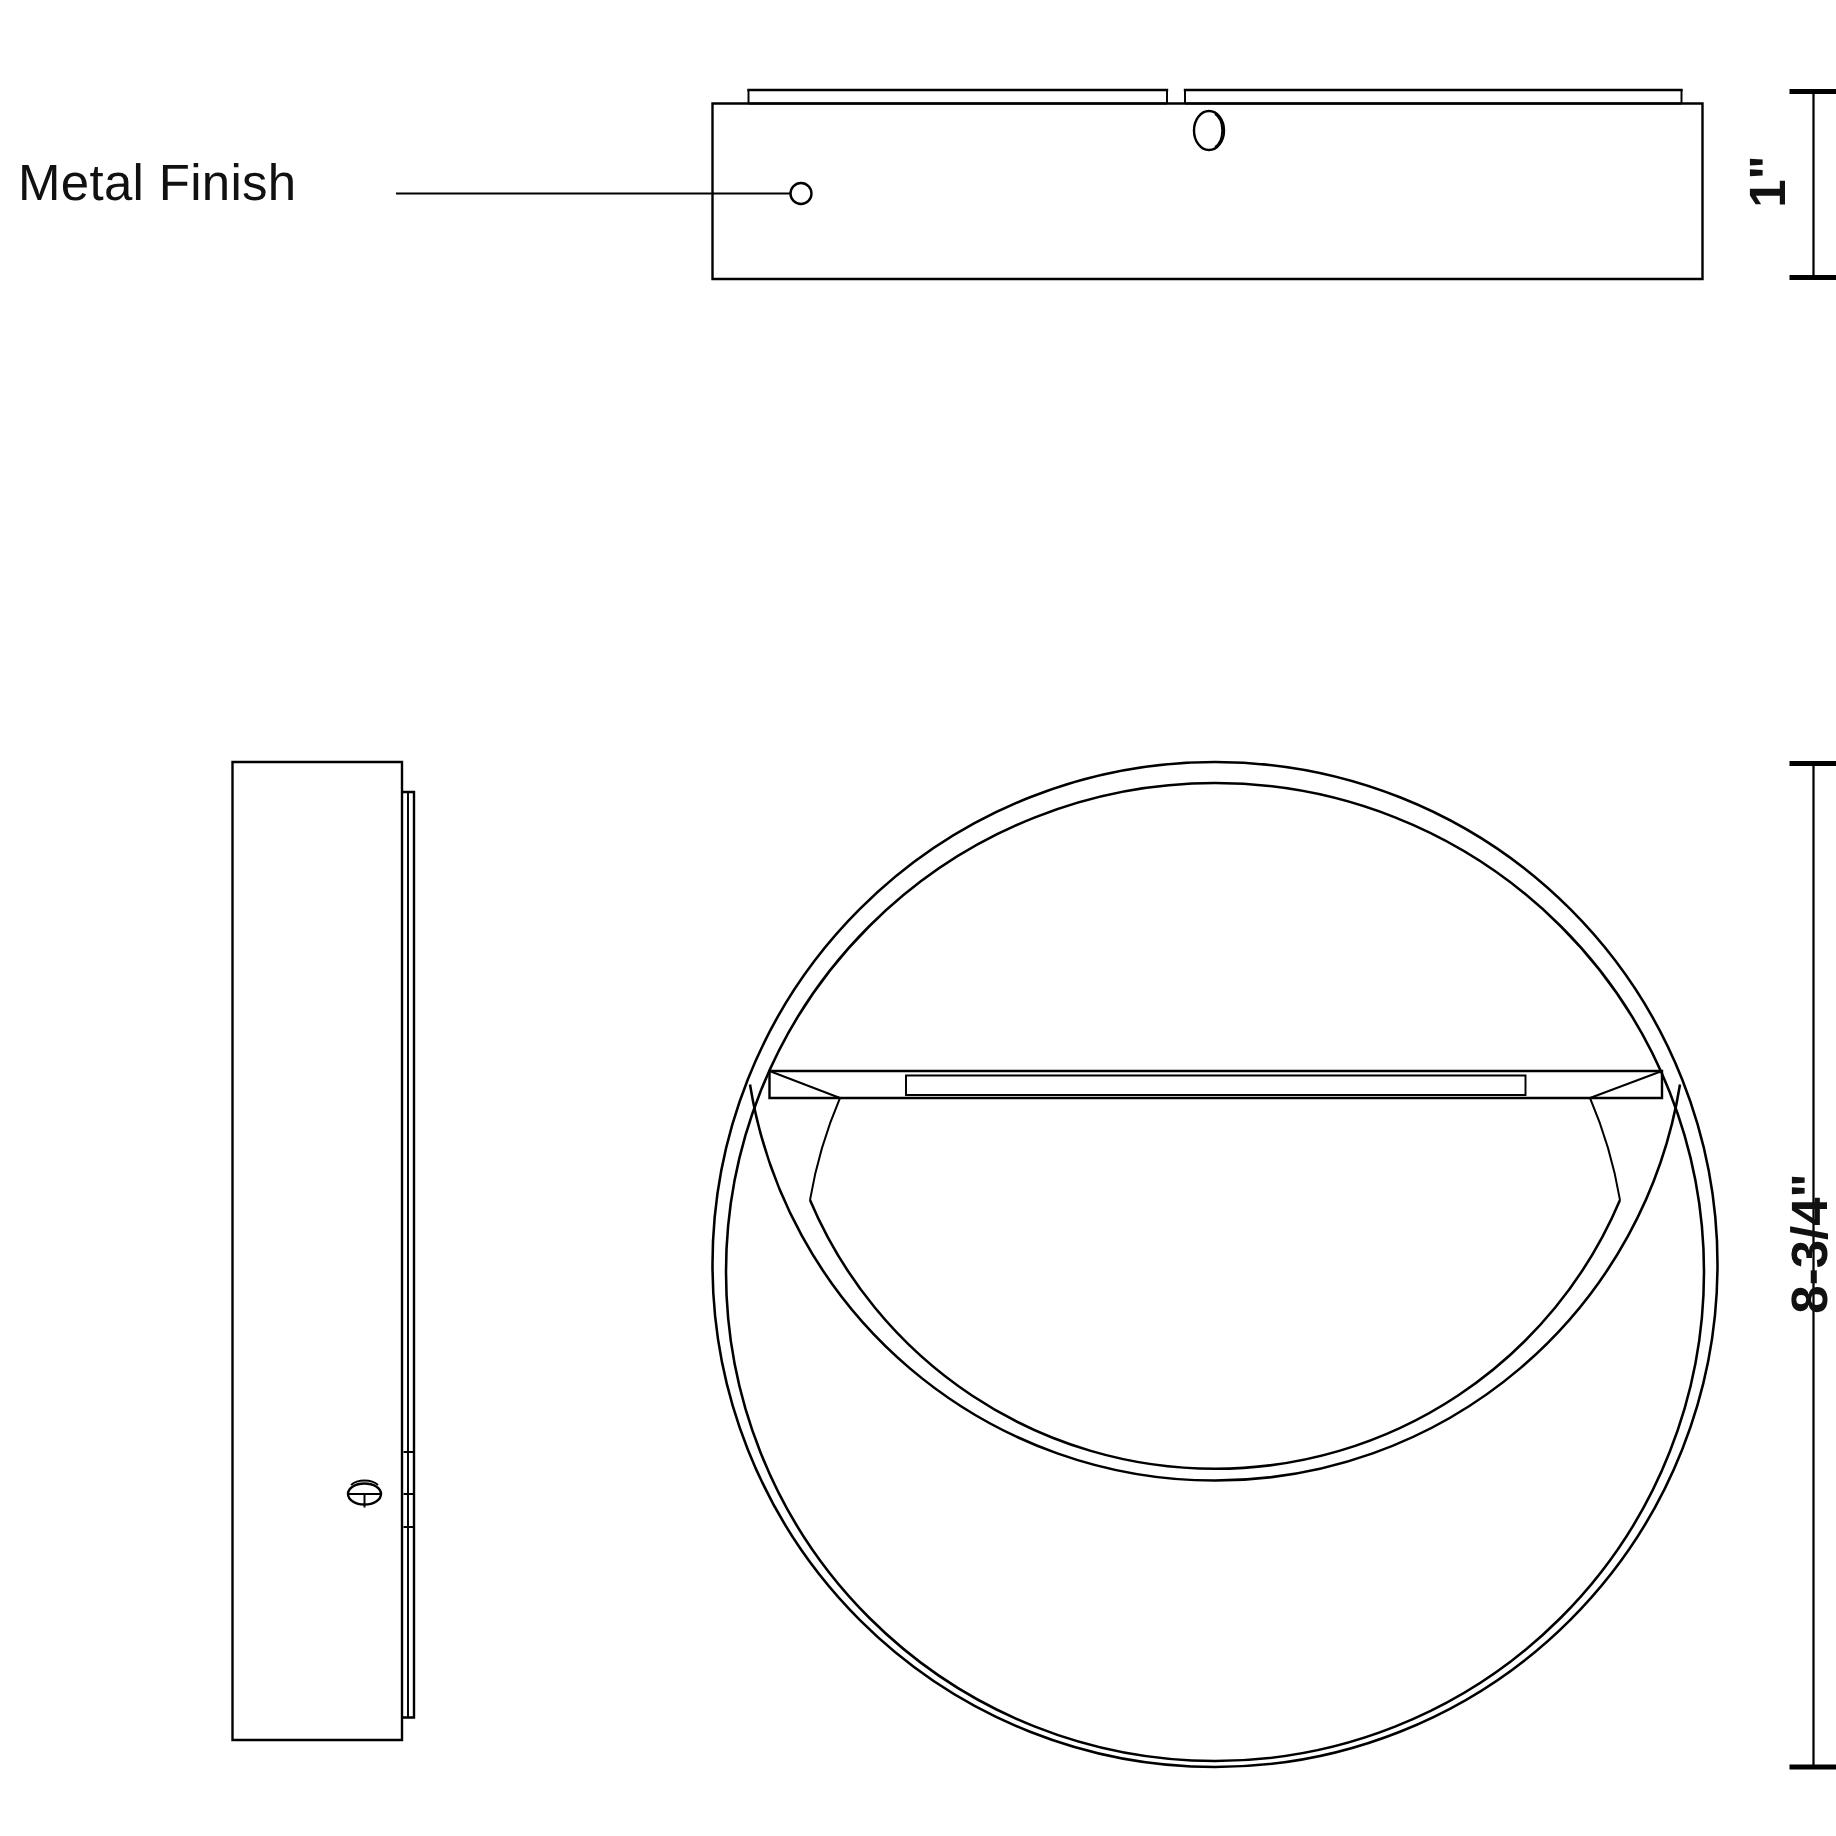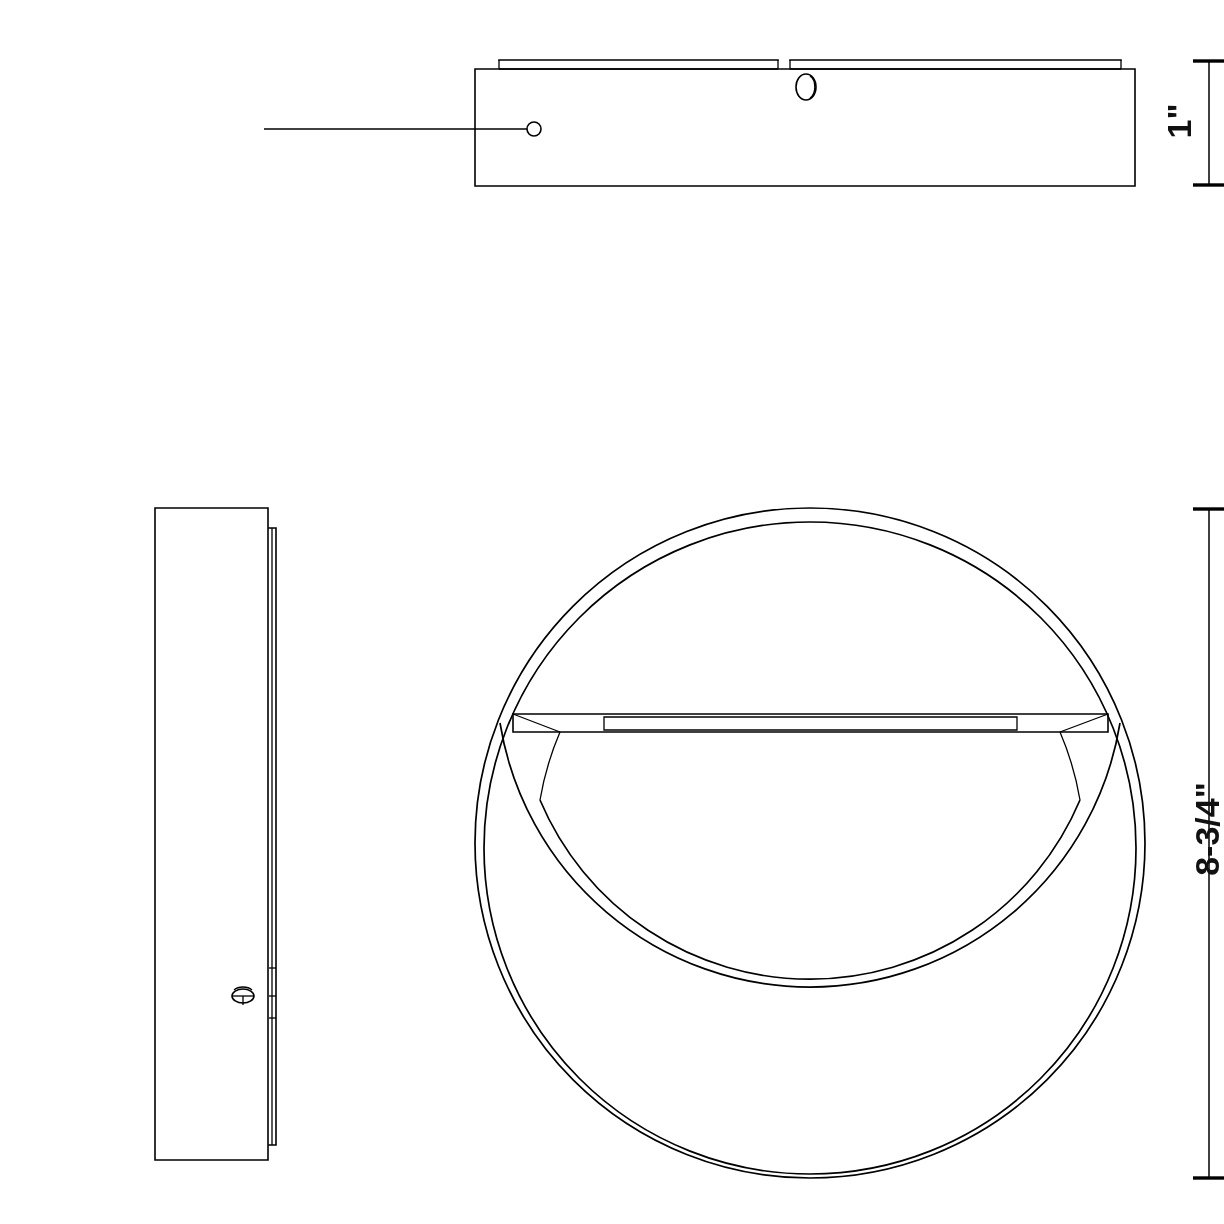--- a/index.html
+++ b/index.html
@@ -174,18 +174,19 @@
     </g>
 
     <g>
       <path class="ln-dim" d="M 1209 509 L 1209 1178"></path>
       <path class="ln-tick" d="M 1193 509 L 1224 509"></path>
       <path class="ln-tick" d="M 1193 1178 L 1224 1178"></path>
     </g>
 
   </svg>
 
+  <div class="label-text" id="metal-finish-label">Metal Finish</div>
 
   <div class="dim-text" id="dim-depth-text">1"</div>
 
   <div class="dim-text" id="dim-height-text">8-3/4"</div>
 
 </div>
 
 </body></html>

